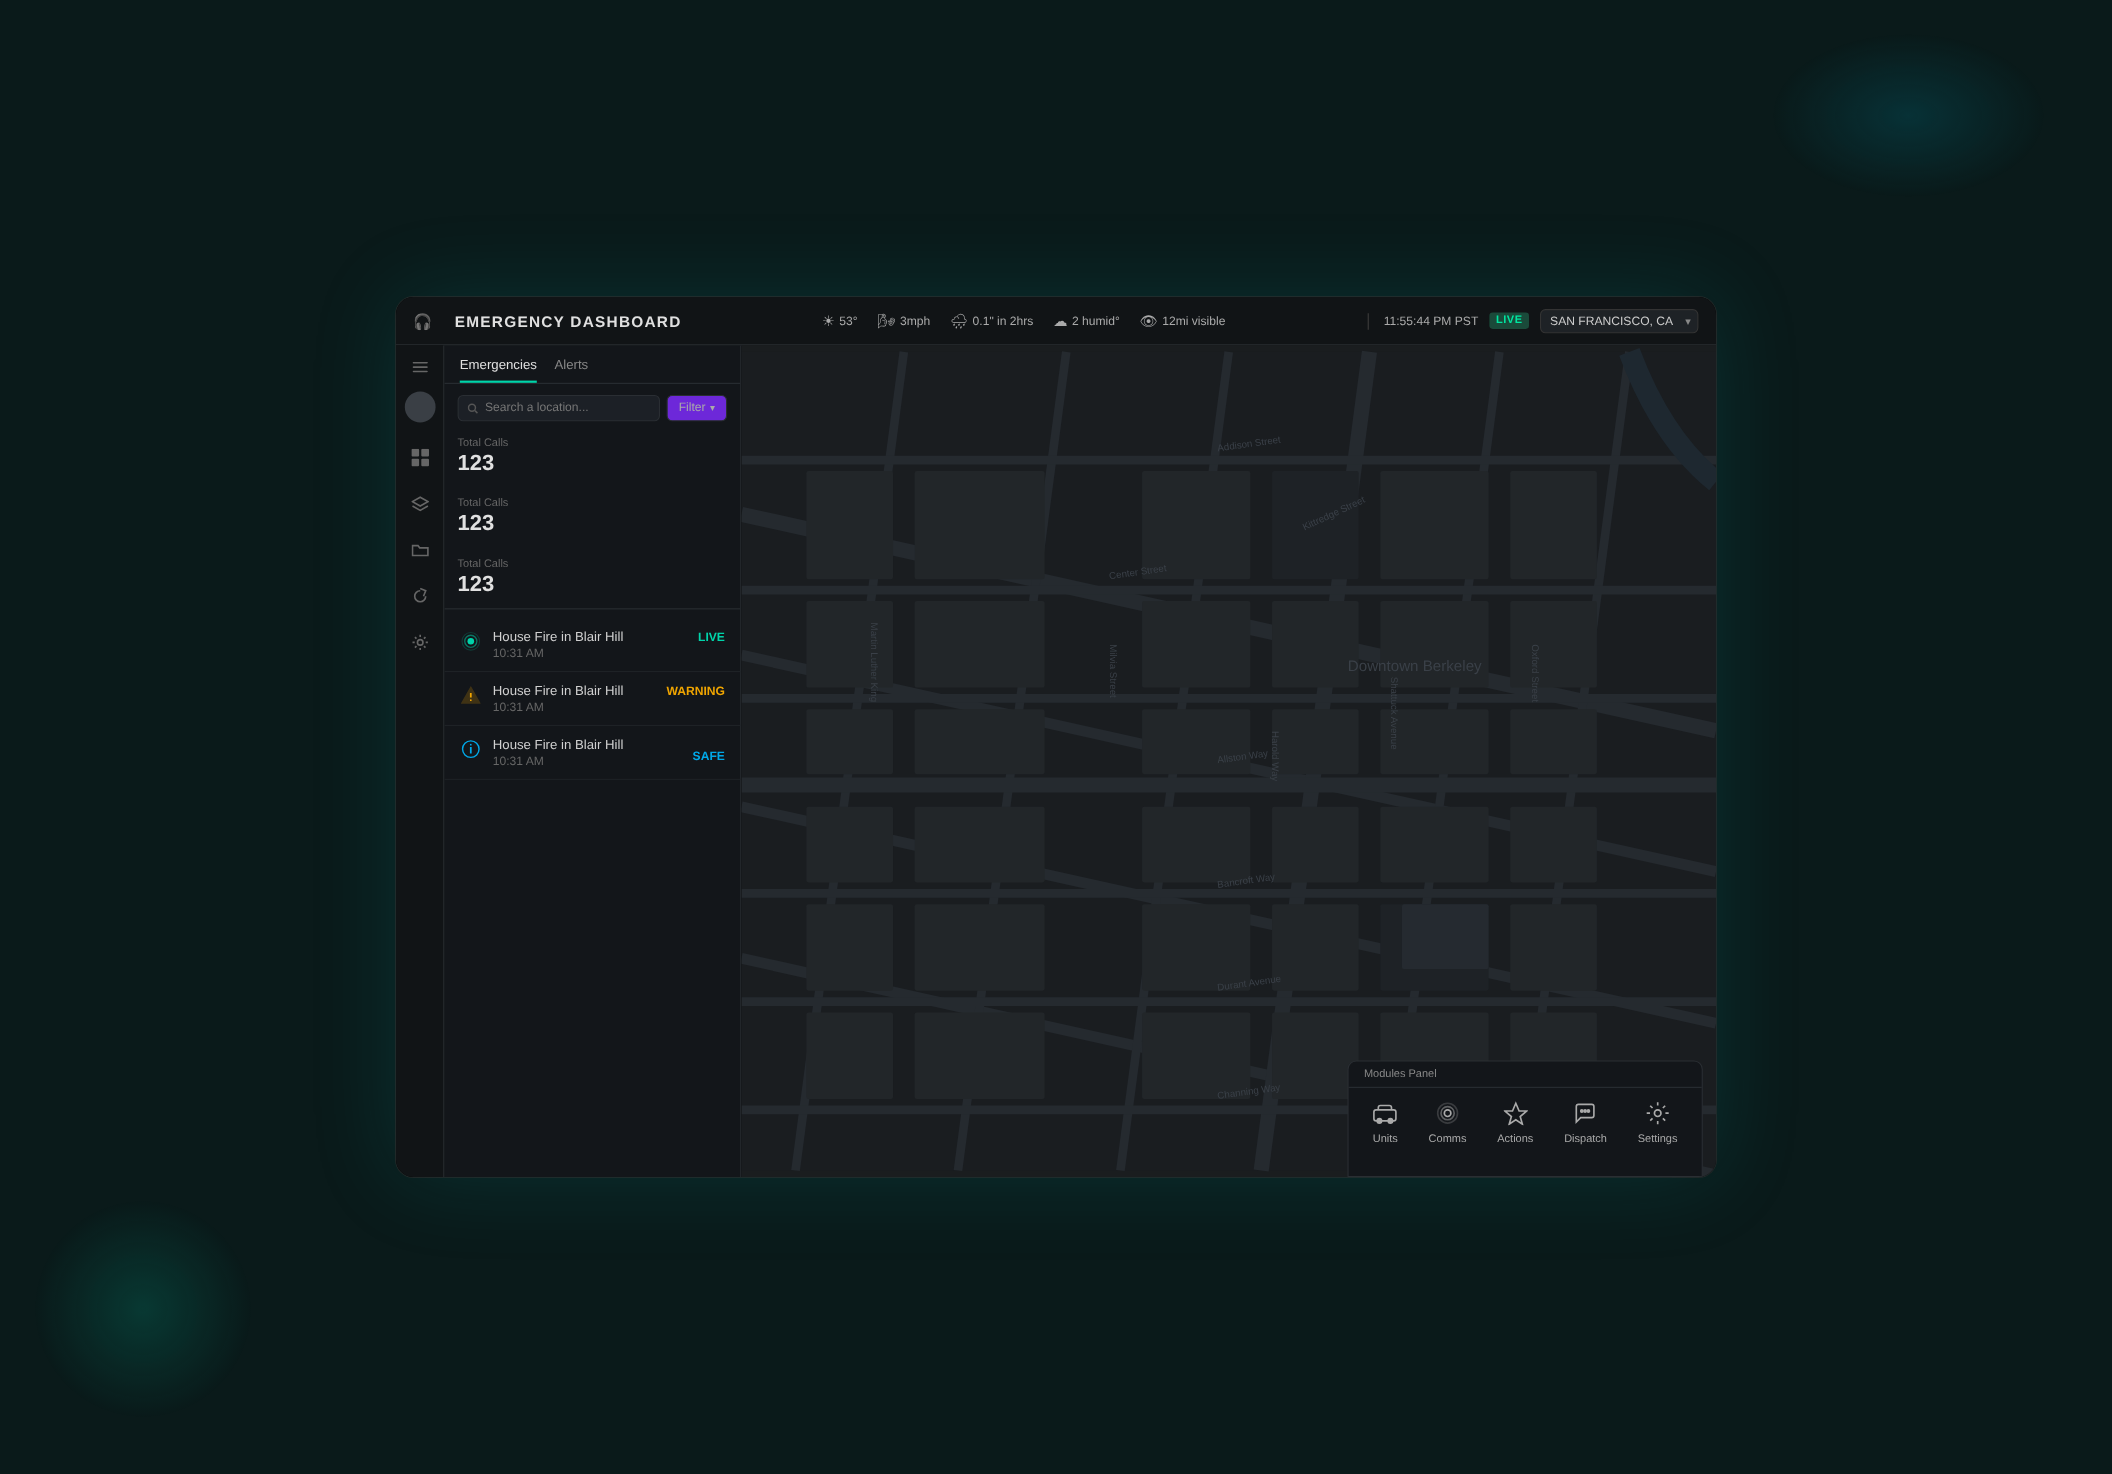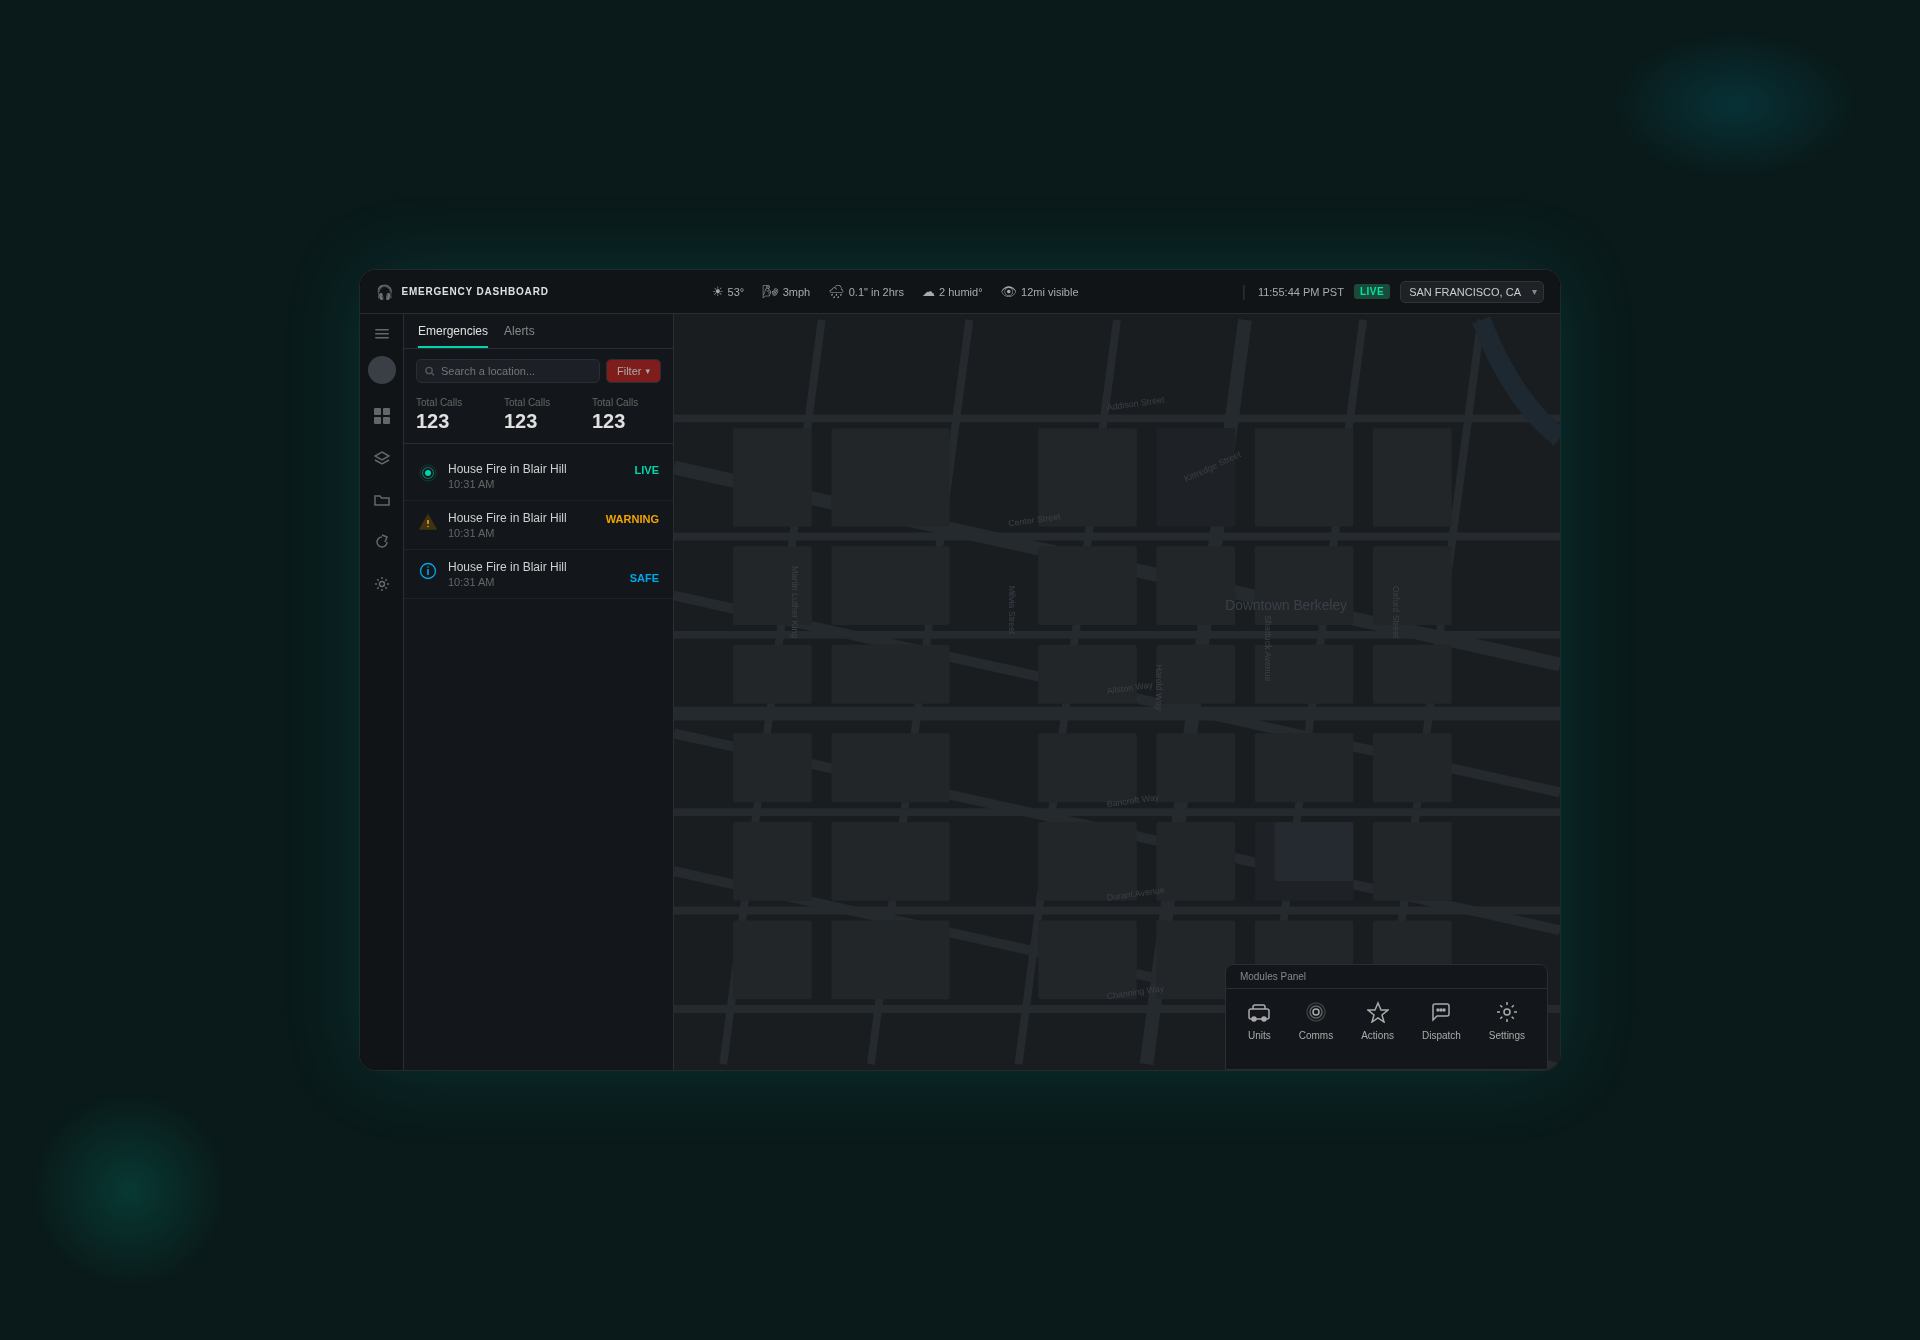--- a/index.html
+++ b/index.html
@@ -35,23 +35,24 @@
       z-index: 10;
     }
     .top-bar-left {
       display: flex;
       align-items: center;
       gap: 8px;
       flex: 0 0 auto;
     }
     .top-bar-title {
       color: #e0e0e0;
-      font-size: 10px;
+      font-size: 14px;
       font-weight: 600;
       letter-spacing: 0.08em;
+      margin-left: 12px;
     }
     .top-bar-center {
       display: flex;
       align-items: center;
       gap: 18px;
       flex: 1;
       justify-content: center;
     }
     .weather-item {
       display: flex;
@@ -196,37 +197,38 @@
     }
     .search-input-wrap input {
       background: transparent;
       border: none;
       outline: none;
       color: #888;
       font-size: 11px;
       width: 100%;
     }
     .filter-btn {
-      background: #7f1d1d;
+      background: #6d28d9;
       border: 1px solid #2a2e33;
       border-radius: 5px;
       color: #aaa;
       font-size: 11px;
       padding: 5px 10px;
       cursor: pointer;
       display: flex;
       align-items: center;
       gap: 4px;
     }
 
     .stats-row {
       display: flex;
       padding: 6px 12px 10px;
       gap: 19px;
       border-bottom: 1px solid #2a2e33;
+      flex-direction: column;
     }
     .stat-item {
       flex: 1;
     }
     .stat-label {
       color: #666;
       font-size: 10px;
       margin-bottom: 2px;
     }
     .stat-value {

